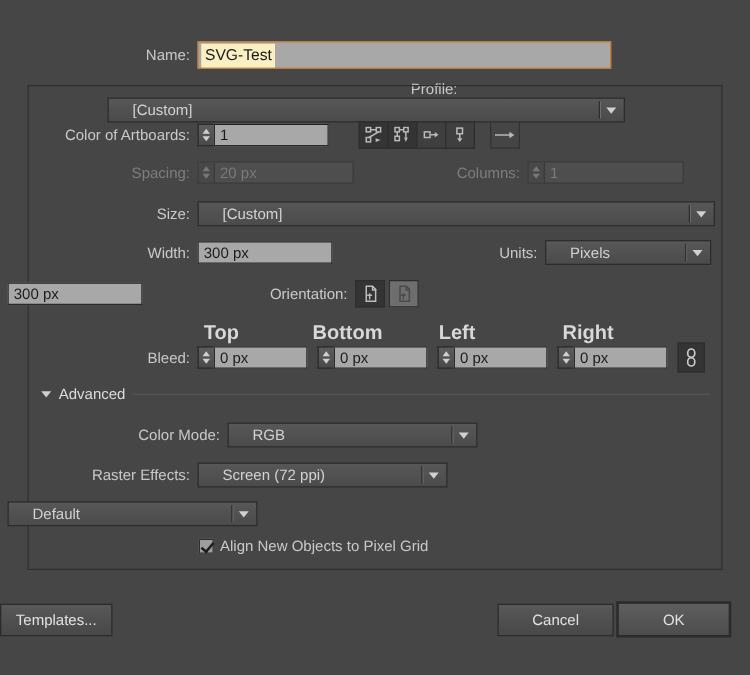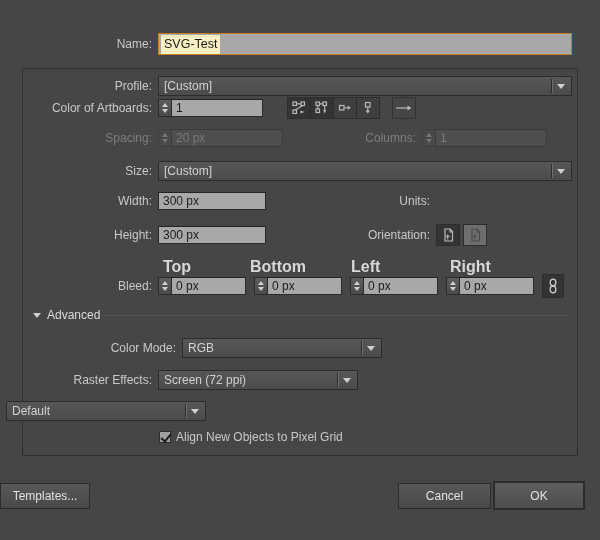--- a/index.html
+++ b/index.html
@@ -81,21 +81,21 @@
   .combo {
     background: linear-gradient(180deg,#575757 0%, #4b4b4b 100%);
     border: 1px solid #2c2c2c;
     height: 20px;
     box-sizing: border-box;
     display: flex;
     align-items: flex-end;
     justify-content: space-between;
     color: #d2d2d2;
     font-size: 12px;
-    padding-left: 5px;
+    padding-left: 19px;
     gap: 20px;
   }
   .combo .cval { line-height: 18px; }
   .combo .carrow {
     width: 20px;
     height: 100%;
     display: flex;
     align-items: center;
     justify-content: center;
     position: relative;
@@ -230,26 +230,26 @@
     font-weight: bold;
   }
 </style>
 </head>
 <body>
 
 <div class="dialog">
 
   <div class="row" style="left:0;top:33px;width:580px;">
     <div class="lbl" style="width:152px;">Name:</div>
-    <div class="namefield" style="margin-left:6px;width:414px;">
+    <div class="namefield" style="margin-left:6px;width:331px;">
       <span class="sel-text" title="Untitled-1">SVG-Test</span>
     </div>
   </div>
 
-  <div class="row" style="left:0;top:76px;width:580px;">
+  <div class="row" style="left:0;top:64px;width:580px;flex-direction:column;">
     <div class="lbl" style="width:152px;">Profile:</div>
     <div class="combo" style="margin-left:6px;width:414px;">
       <span class="cval">[Custom]</span>
       <span class="carrow">
           <i class="tri-down"></i>
         </span>
     </div>
   </div>
 
   <div class="frame"></div>
@@ -340,24 +340,29 @@
         </span>
     </div>
   </div>
 
   <div class="row" style="left:0;top:192px;width:580px;">
     <div class="lbl" style="width:152px;">Width:</div>
     <div class="tfield" style="margin-left:6px;width:108px;">
       <span>300 px</span>
     </div>
     <div class="lbl" style="width:108px;margin-left:56px;">Units:</div>
+    <div class="combo" style="margin-left:6px;width:133px;">
+      <span class="cval">Pixels</span>
+      <span class="carrow">
+          <i class="tri-down"></i>
+        </span>
+    </div>
   </div>
 
   <div class="row" style="left:0;top:224px;width:580px;">
-    <div class="lbl" style="width:152px;">Height:</div>
     <div class="tfield" style="margin-left:6px;width:108px;">
       <span>300 px</span>
     </div>
     <div class="lbl" style="width:110px;margin-left:54px;">Orientation:</div>
     <div style="display:flex;margin-left:6px;gap:3px;">
       <div class="iconbtn on">
         <svg width="14" height="15" viewBox="0 0 14 15">
           <path d="M4 1 h5 l2.5 2.5 V13 H4 Z" fill="none" stroke="#bdbdbd" stroke-width="1.2"></path>
           <path d="M9 1 v3 h3" fill="none" stroke="#bdbdbd" stroke-width="1.1"></path>
           <path d="M6.7 6.5 v5 M4.7 8.2 h4" stroke="#bdbdbd" stroke-width="1.1"></path>

